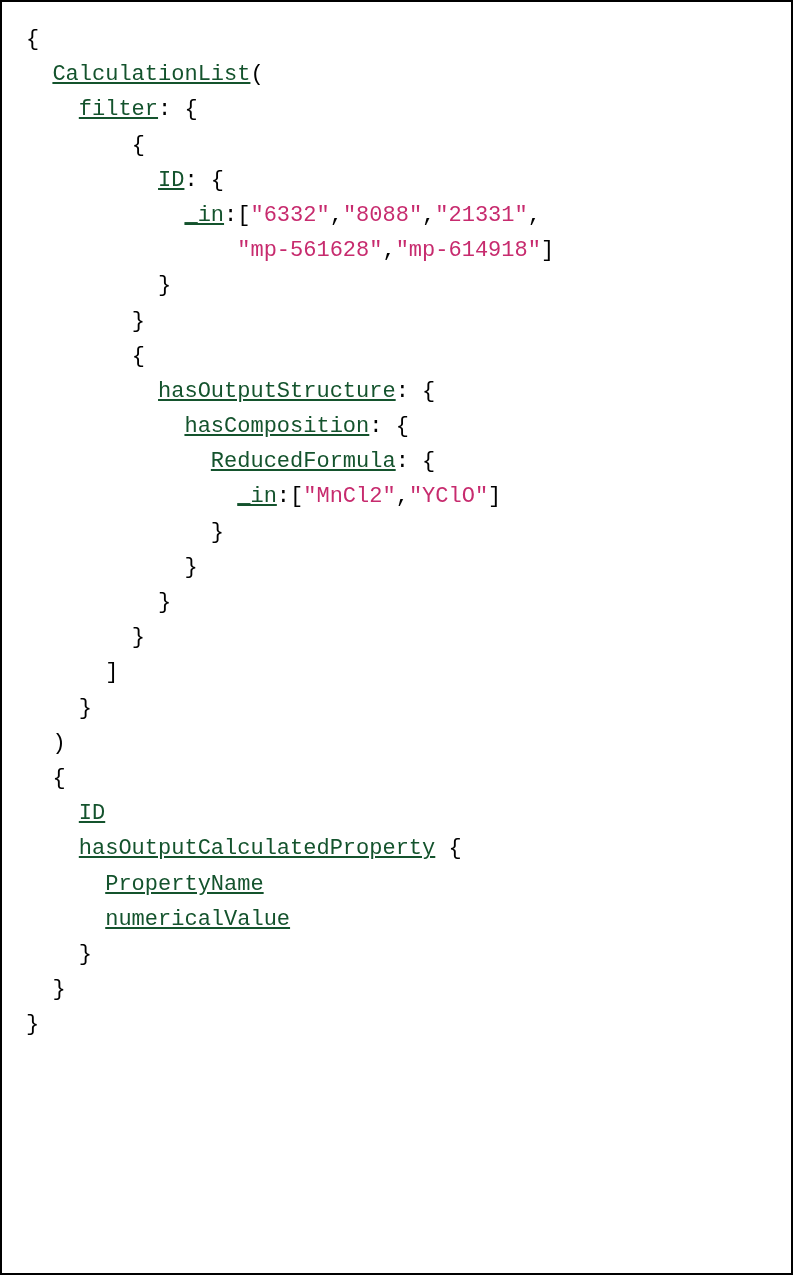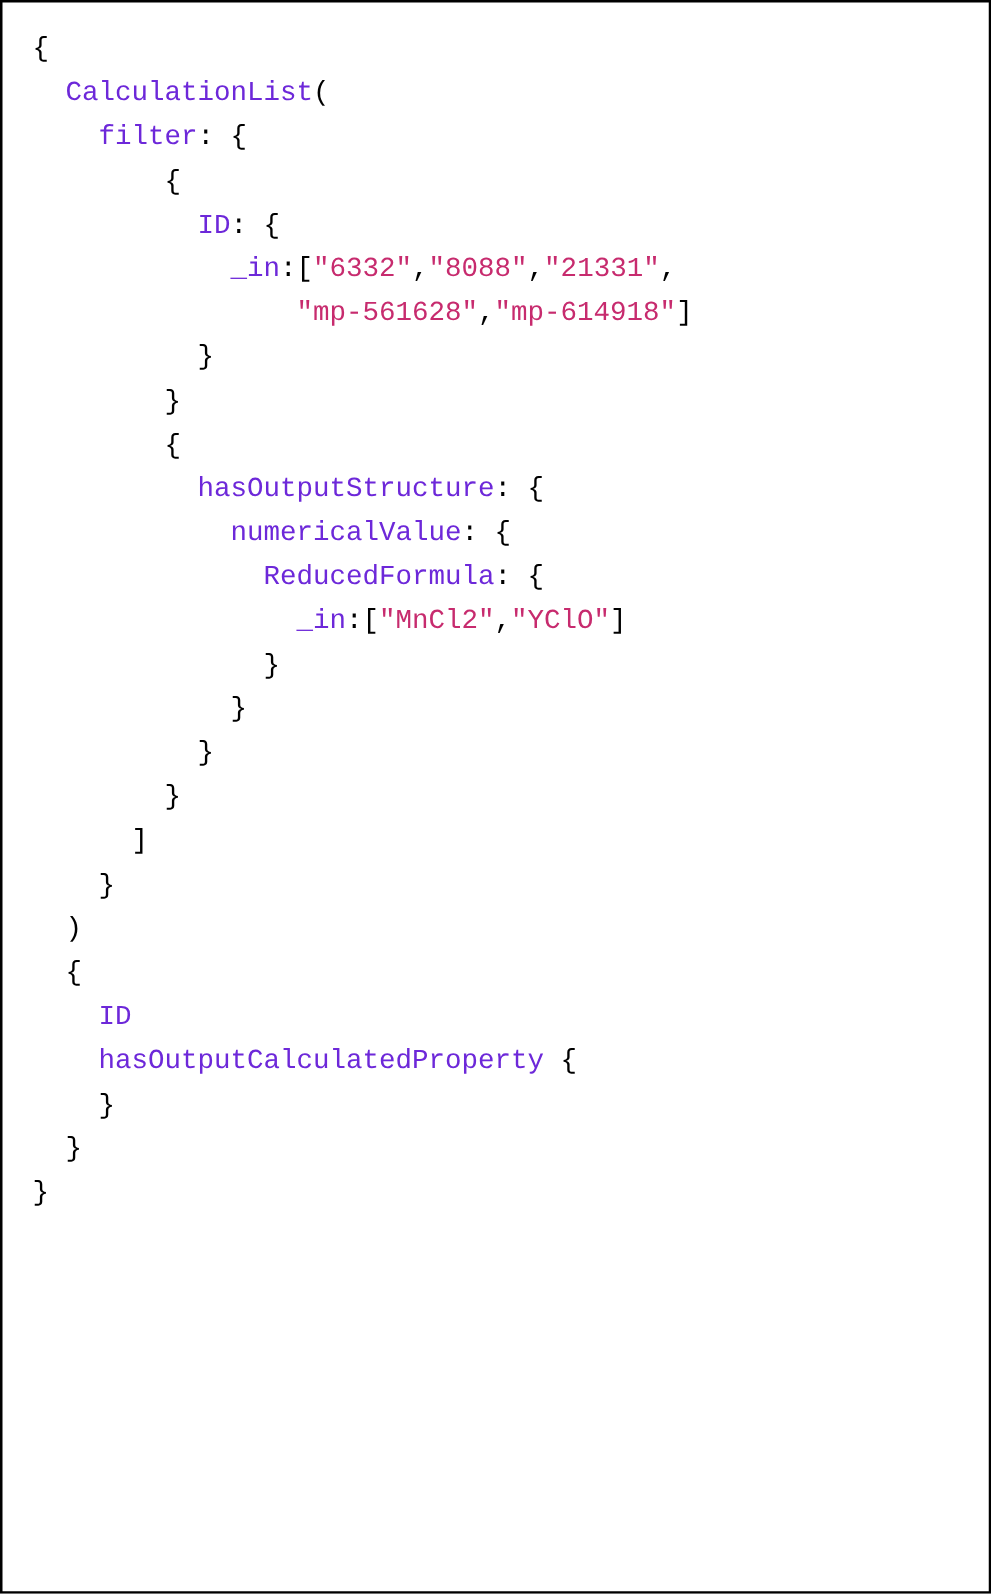--- a/index.html
+++ b/index.html
@@ -18,21 +18,22 @@
       border: 2px solid black;
       padding: 20px 24px;
       width: 793px;
       min-height: 1275px;
     }
     .code-line {
       white-space: pre;
       color: #000;
     }
     .keyword {
-      color: #6d28d9;
+      color: #14532d;
+      text-decoration: underline;
     }
     .string {
       color: #c72b6e;
     }
     .bracket {
       color: #000;
     }
   </style>
 </head>
 <body>
@@ -42,29 +43,31 @@
     <div class="code-line">  <span class="keyword">CalculationList</span><span class="bracket">(</span></div>
     <div class="code-line">    <span class="keyword">filter</span><span class="bracket">: {</span></div>
     <div class="code-line">        <span class="bracket">{</span></div>
     <div class="code-line">          <span class="keyword">ID</span><span class="bracket">: {</span></div>
     <div class="code-line">            <span class="keyword">_in</span><span class="bracket">:[</span><span class="string">"6332"</span><span class="bracket">,</span><span class="string">"8088"</span><span class="bracket">,</span><span class="string">"21331"</span><span class="bracket">,</span></div>
     <div class="code-line">                <span class="string">"mp-561628"</span><span class="bracket">,</span><span class="string">"mp-614918"</span><span class="bracket">]</span></div>
     <div class="code-line">          <span class="bracket">}</span></div>
     <div class="code-line">        <span class="bracket">}</span></div>
     <div class="code-line">        <span class="bracket">{</span></div>
     <div class="code-line">          <span class="keyword">hasOutputStructure</span><span class="bracket">: {</span></div>
-    <div class="code-line">            <span class="keyword">numericalValue</span><span class="bracket">: {</span></div>
+    <div class="code-line">            <span class="keyword">hasComposition</span><span class="bracket">: {</span></div>
     <div class="code-line">              <span class="keyword">ReducedFormula</span><span class="bracket">: {</span></div>
     <div class="code-line">                <span class="keyword">_in</span><span class="bracket">:[</span><span class="string">"MnCl2"</span><span class="bracket">,</span><span class="string">"YClO"</span><span class="bracket">]</span></div>
     <div class="code-line">              <span class="bracket">}</span></div>
     <div class="code-line">            <span class="bracket">}</span></div>
     <div class="code-line">          <span class="bracket">}</span></div>
     <div class="code-line">        <span class="bracket">}</span></div>
     <div class="code-line">      <span class="bracket">]</span></div>
     <div class="code-line">    <span class="bracket">}</span></div>
     <div class="code-line">  <span class="bracket">)</span></div>
     <div class="code-line">  <span class="bracket">{</span></div>
     <div class="code-line">    <span class="keyword">ID</span></div>
     <div class="code-line">    <span class="keyword">hasOutputCalculatedProperty</span><span class="bracket"> {</span></div>
+    <div class="code-line">      <span class="keyword">PropertyName</span></div>
+    <div class="code-line">      <span class="keyword">numericalValue</span></div>
     <div class="code-line">    <span class="bracket">}</span></div>
     <div class="code-line">  <span class="bracket">}</span></div>
     <div class="code-line"><span class="bracket">}</span></div>
   </div>
 
 </body></html>

